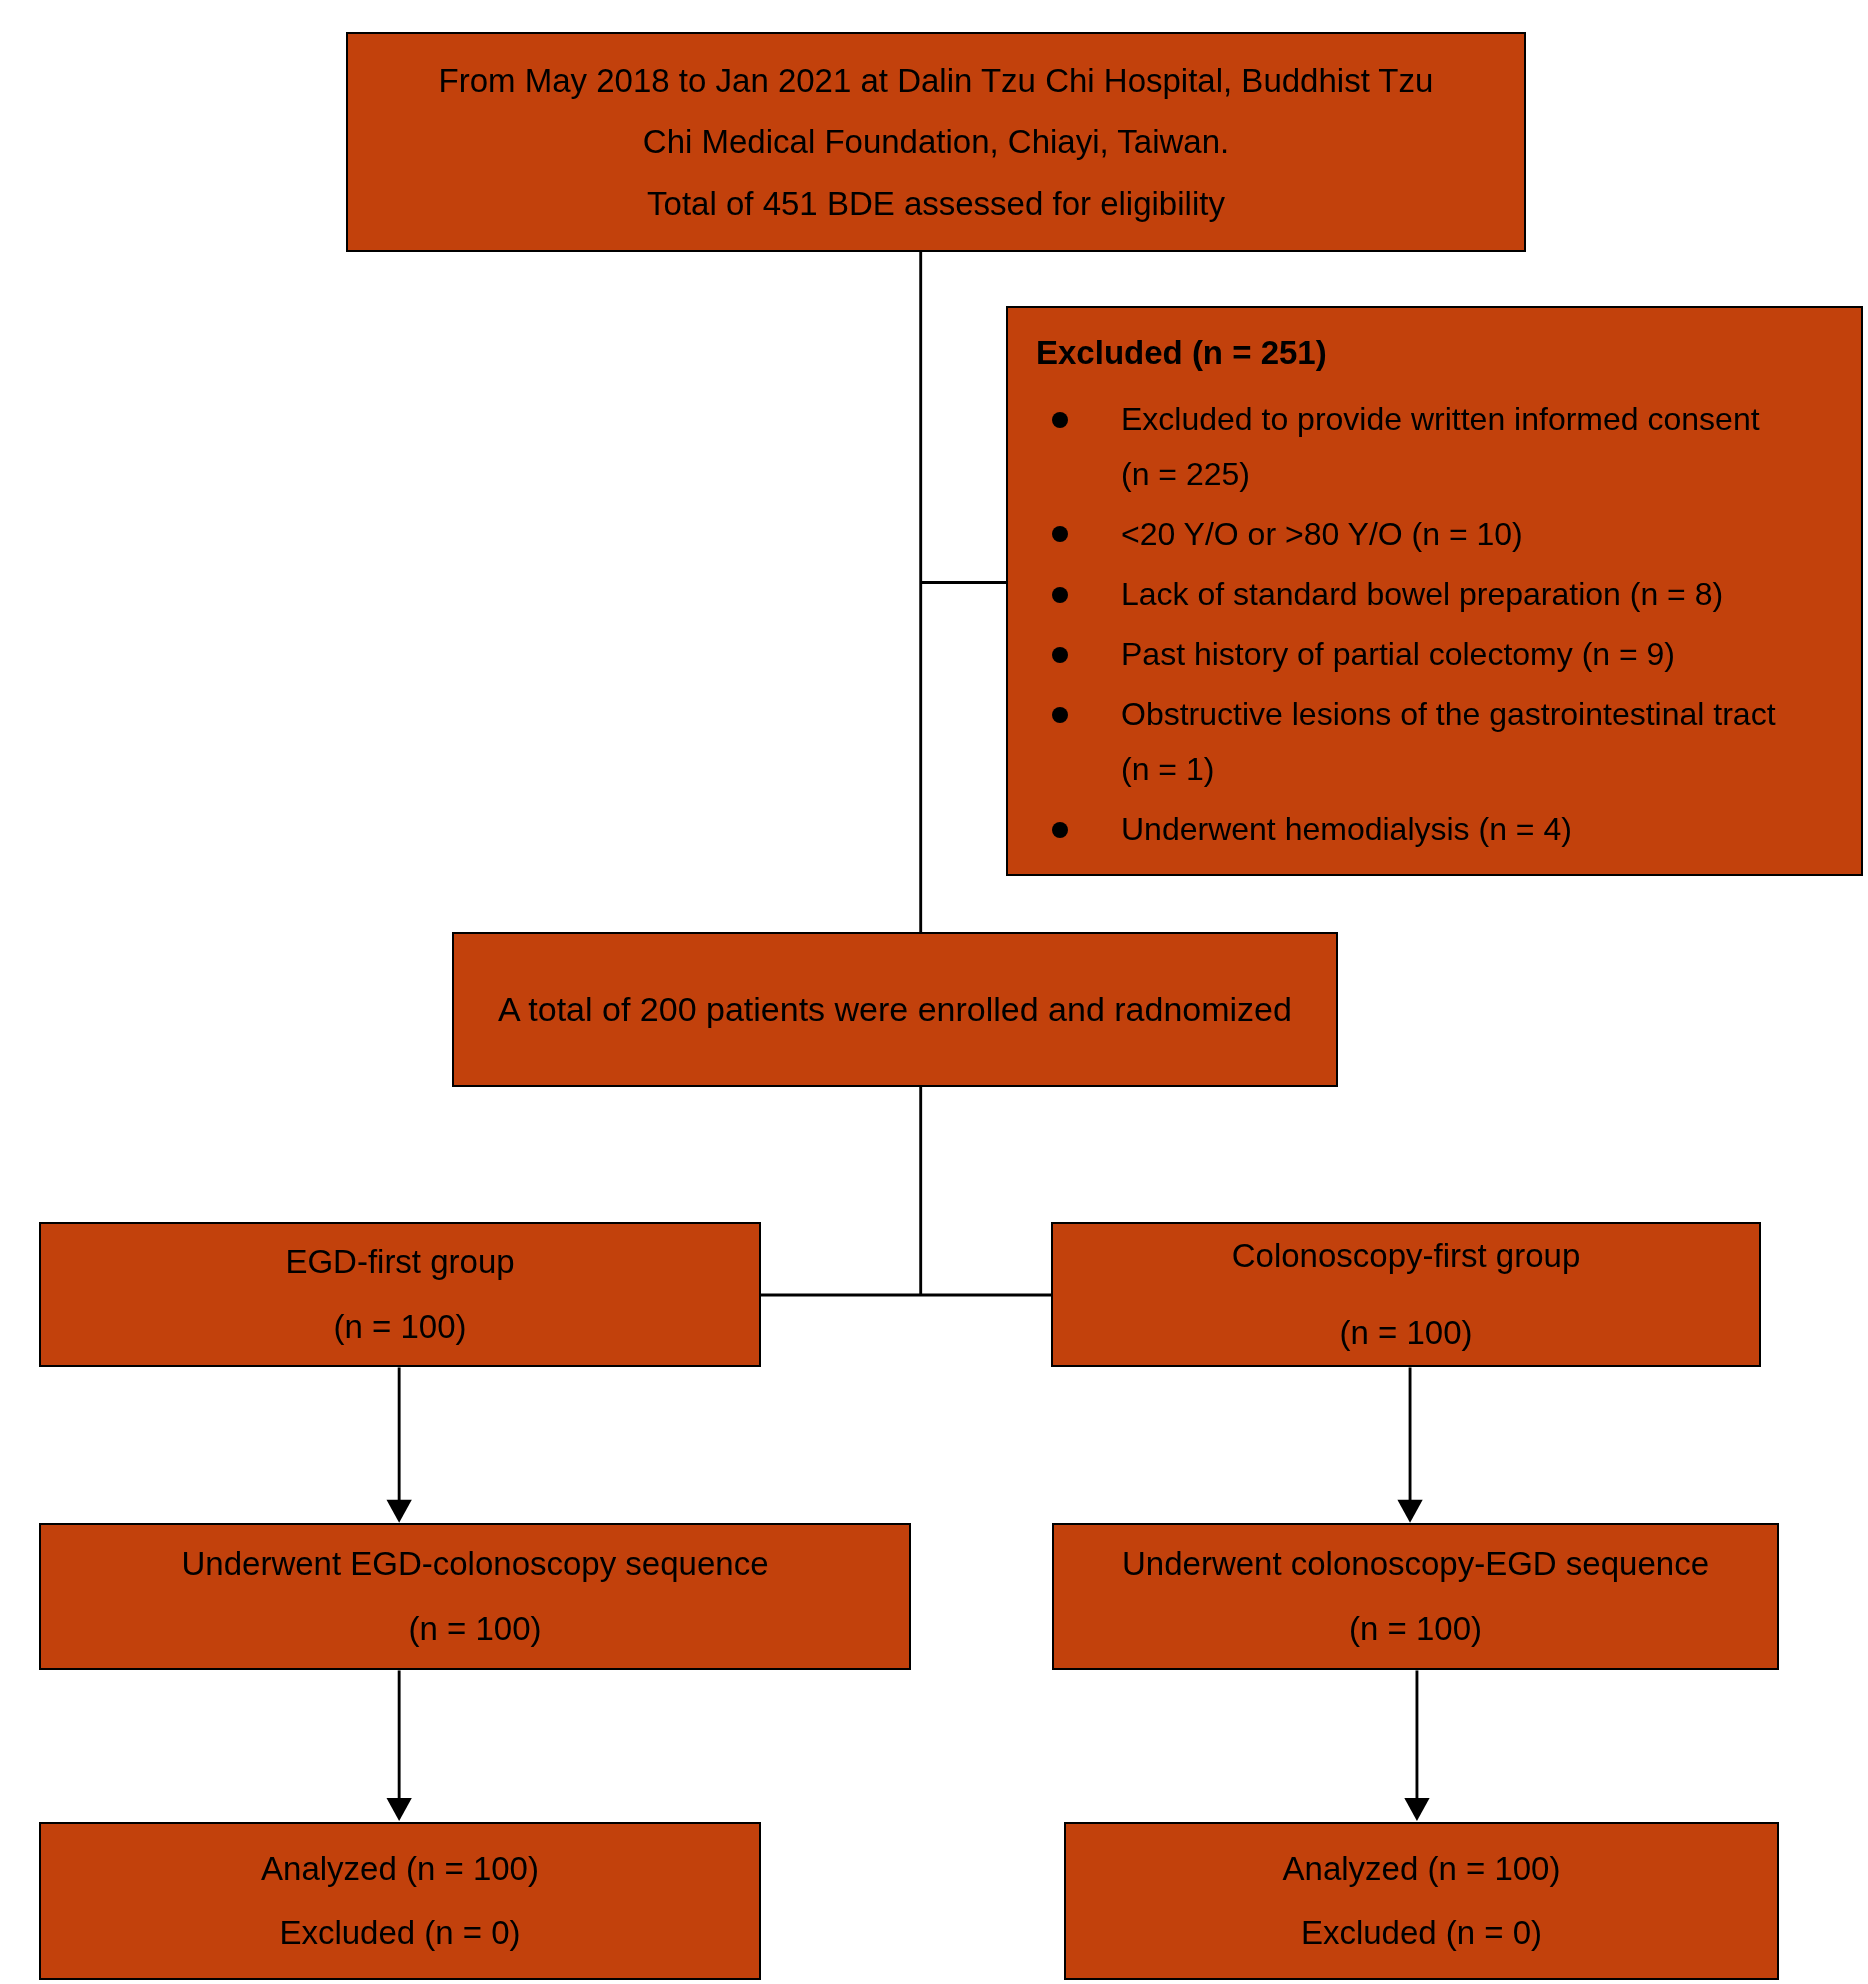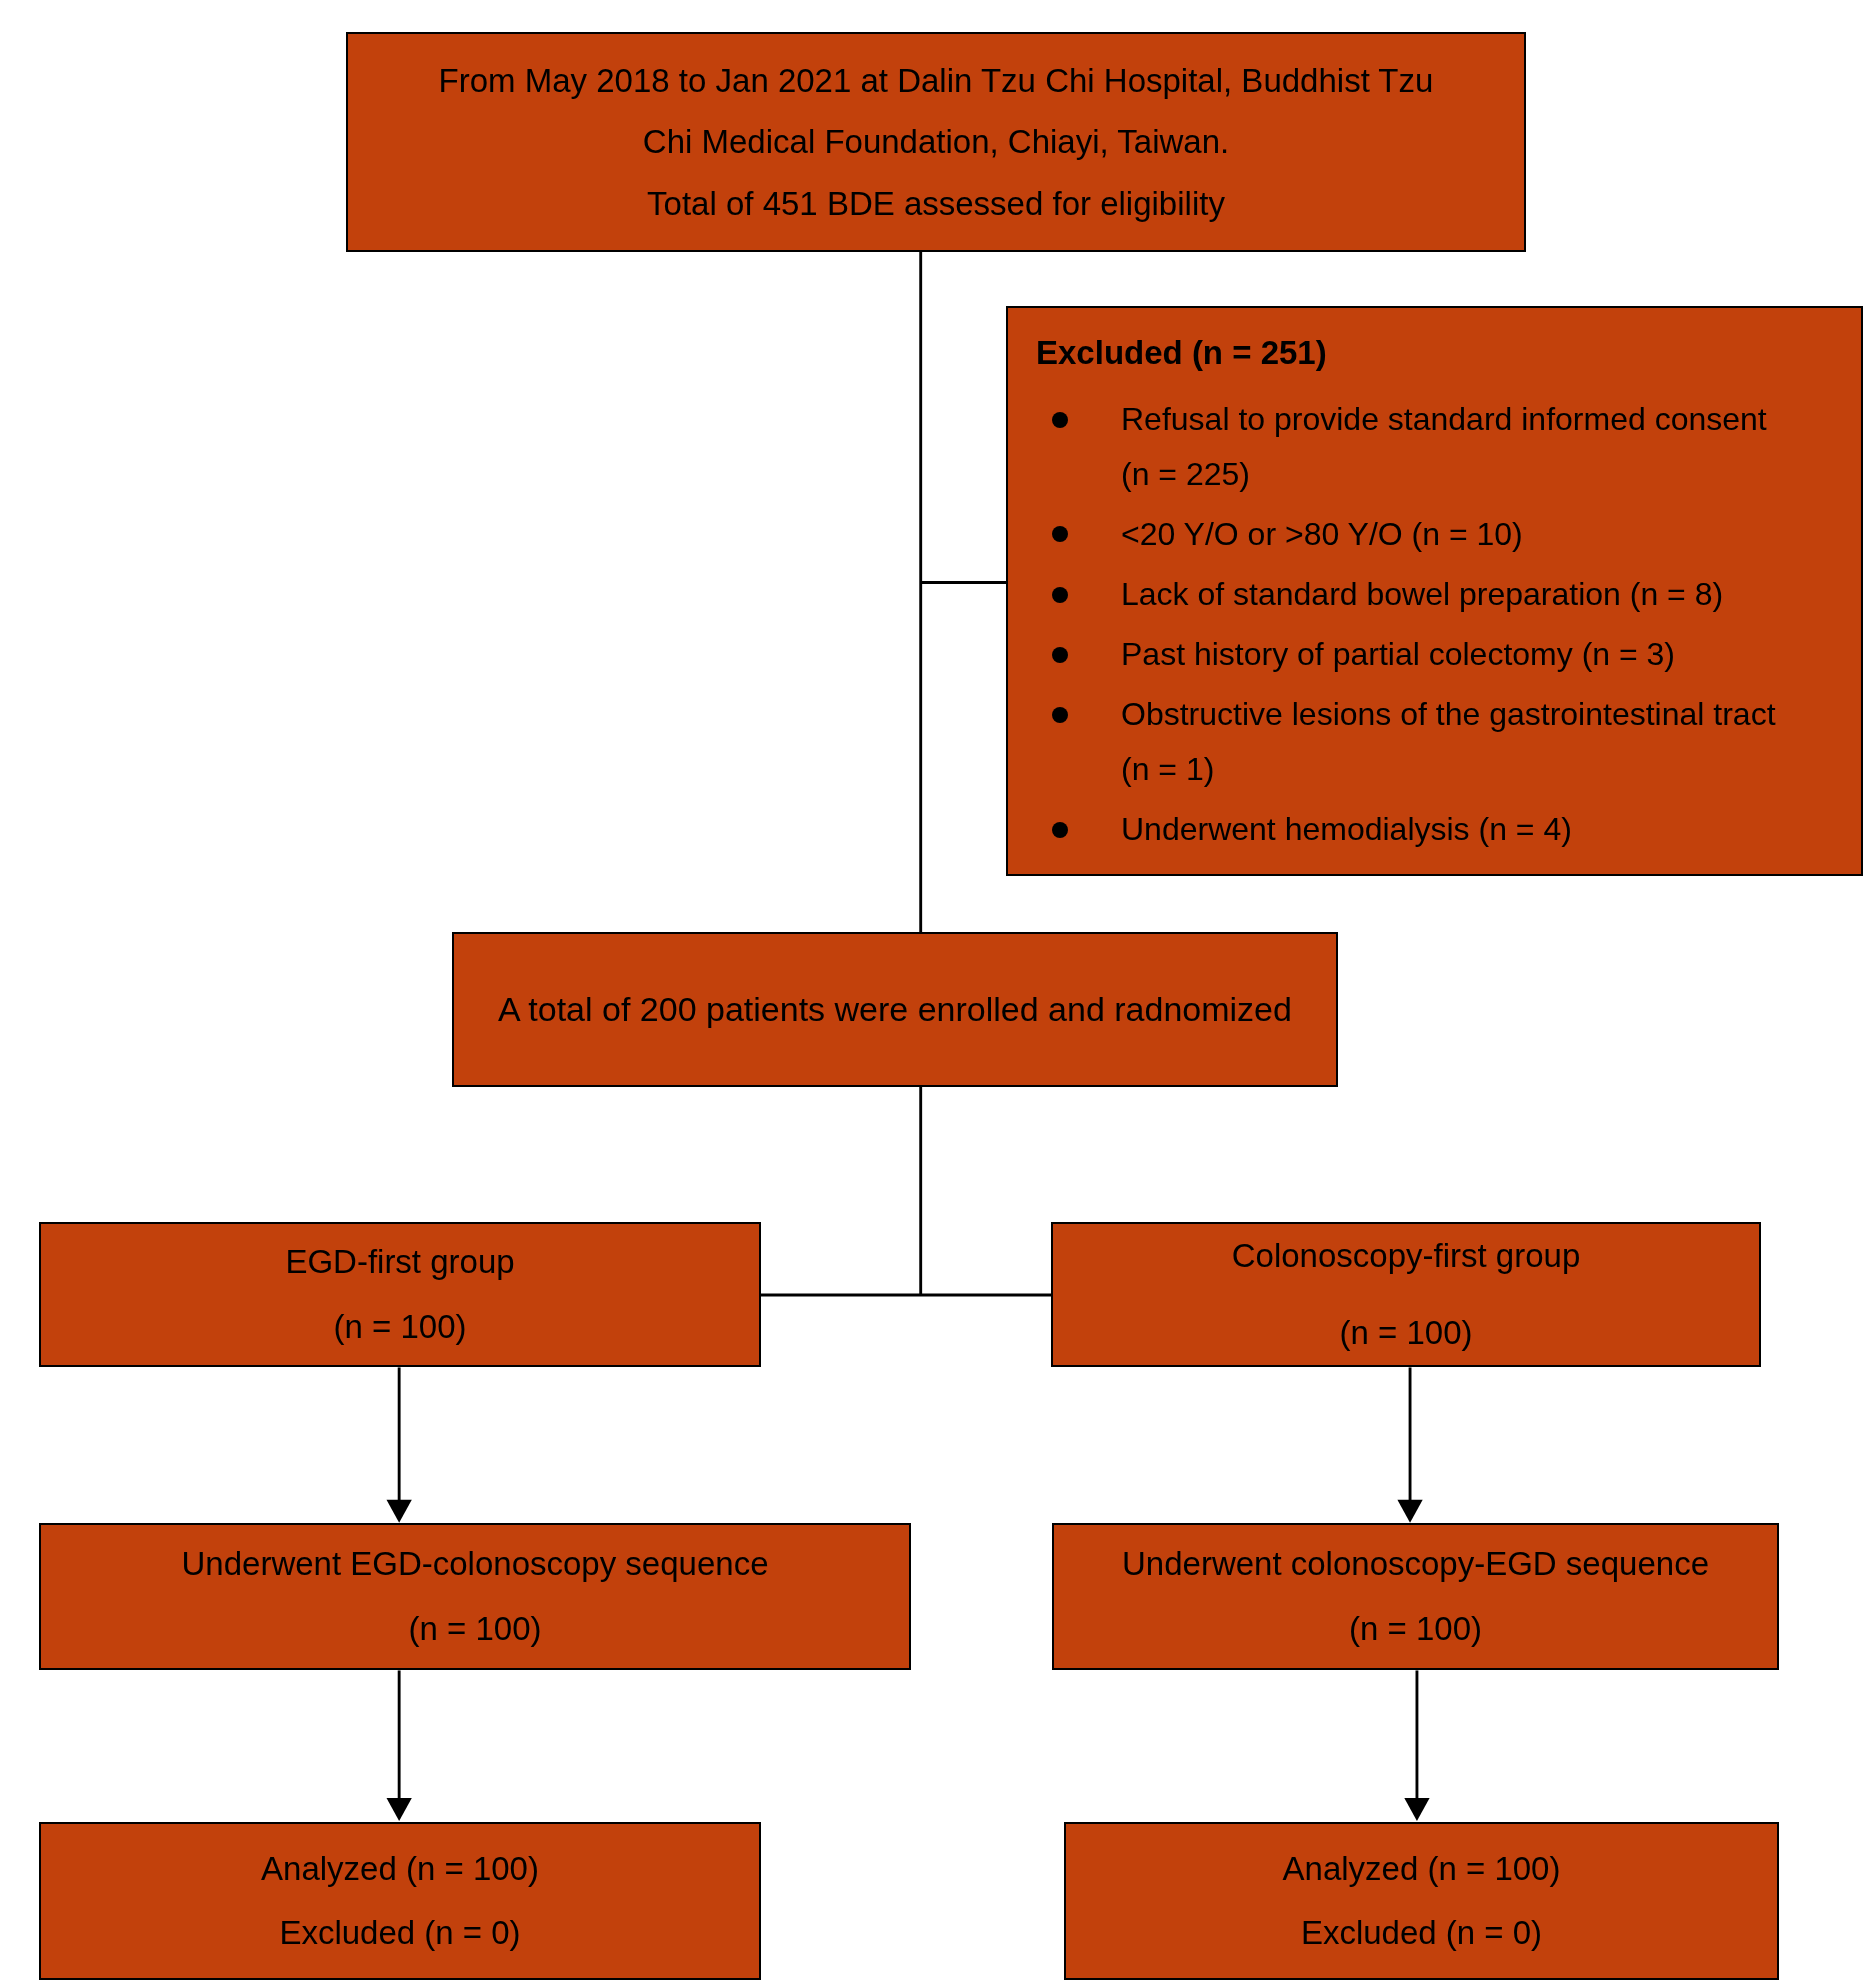--- a/index.html
+++ b/index.html
@@ -91,31 +91,31 @@
 <div class="box center-box top-box" style="left:346px; top:32px; width:1180px; height:220px;">
   <div>From May 2018 to Jan 2021 at Dalin Tzu Chi Hospital, Buddhist Tzu</div>
   <div>Chi Medical Foundation, Chiayi, Taiwan.</div>
   <div>Total of 451 BDE assessed for eligibility</div>
 </div>
 
 <div class="box excluded-box" style="left:1006px; top:306px; width:857px; height:570px;">
   <div class="excluded-title">Excluded (n = 251)</div>
   <ul class="excluded-list">
     <li>
-      <div>Refusal to provide standard informed consent</div>
+      <div>Excluded to provide written informed consent</div>
       <div>(n = 225)</div>
     </li>
     <li>
       <div>&lt;20 Y/O or &gt;80 Y/O (n = 10)</div>
     </li>
     <li>
       <div>Lack of standard bowel preparation (n = 8)</div>
     </li>
     <li>
-      <div>Past history of partial colectomy (n = 3)</div>
+      <div>Past history of partial colectomy (n = 9)</div>
     </li>
     <li>
       <div>Obstructive lesions of the gastrointestinal tract</div>
       <div>(n = 1)</div>
     </li>
     <li>
       <div>Underwent hemodialysis (n = 4)</div>
     </li>
   </ul>
 </div>

